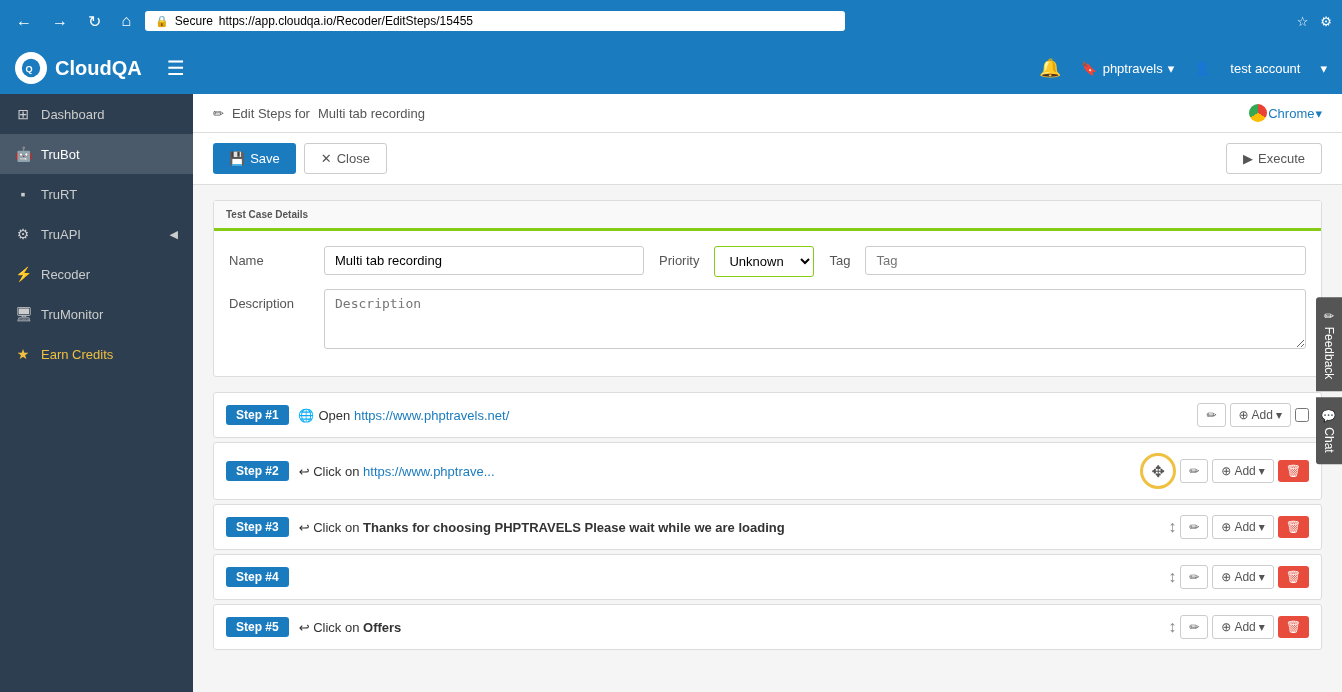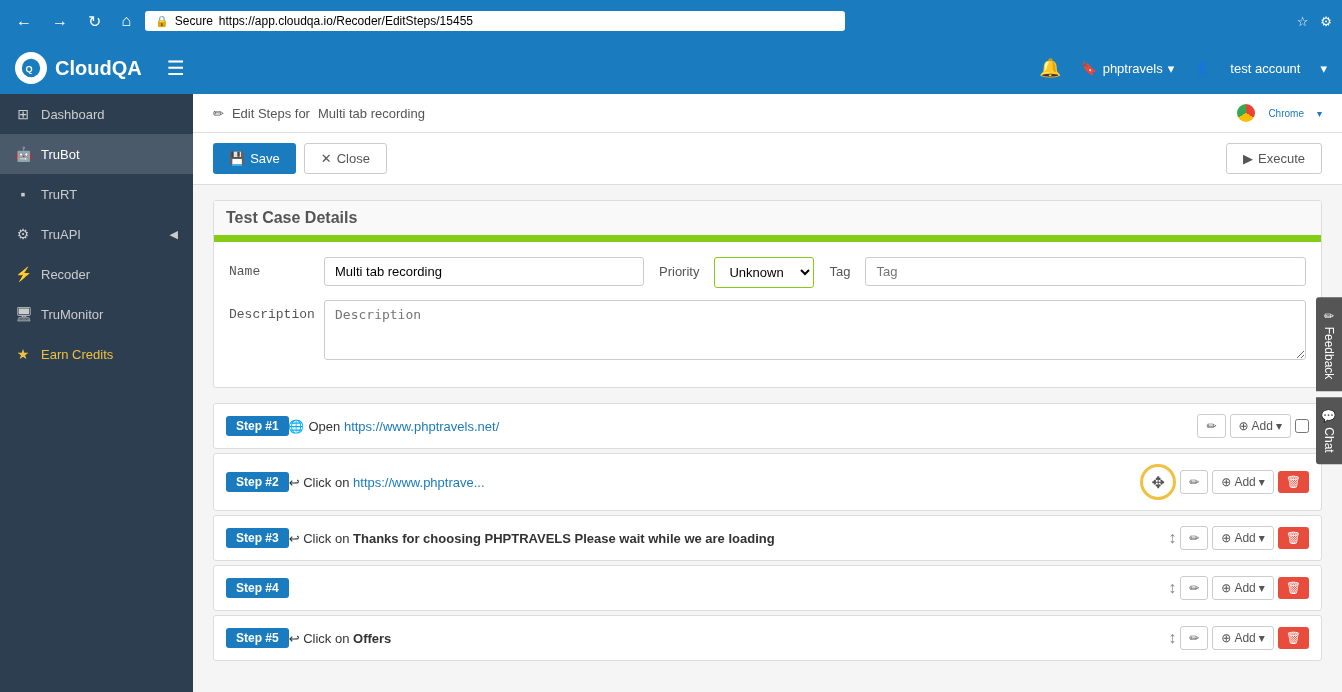--- a/index.html
+++ b/index.html
@@ -91,23 +91,23 @@
       border-bottom: 1px solid #ddd;
       padding: 10px 20px;
       display: flex;
       align-items: center;
       justify-content: space-between;
     }
     .edit-steps-title { display: flex; align-items: center; gap: 8px; font-size: 13px; color: #555; }
     .chrome-badge {
       display: flex;
       align-items: center;
-      gap: 13px;
+      gap: 1px;
       color: #1a7bbf;
-      font-size: 10px;
+      font-size: 13px;
       cursor: pointer;
     }
     .chrome-circle { width: 18px; height: 18px; border-radius: 50%; background: conic-gradient(#ea4335 0deg 120deg, #fbbc04 120deg 240deg, #34a853 240deg 360deg); display: inline-block; }
 
     
     .toolbar {
       background: white;
       padding: 10px 20px;
       border-bottom: 1px solid #ddd;
       display: flex;
@@ -154,34 +154,34 @@
 
     
     .form-section {
       background: white;
       margin: 15px 20px;
       border: 1px solid #ddd;
       border-radius: 3px;
     }
     .form-section-title {
       padding: 8px 12px;
-      font-size: 16px;
+      font-size: 10px;
       font-weight: bold;
       color: #555;
-      border-bottom: 7px solid #84cc16;
+      border-bottom: 3px solid #84cc16;
       background: #f9f9f9;
     }
     .form-body { padding: 15px; }
     .form-row {
       display: flex;
       align-items: flex-start;
       gap: 15px;
       margin-bottom: 12px;
     }
-    .form-label { width: 80px; padding-top: 7px; font-size: 13px; color: #555; flex-shrink: 0; font-family: Liberation Mono, monospace; }
+    .form-label { width: 80px; padding-top: 7px; font-size: 13px; color: #555; flex-shrink: 0; }
     .form-input {
       border: 1px solid #ccc;
       border-radius: 3px;
       padding: 6px 10px;
       font-size: 13px;
       outline: none;
     }
     .name-input { width: 320px; }
     .priority-label { padding-top: 7px; font-size: 13px; color: #555; }
     .priority-select {
@@ -211,20 +211,21 @@
     .steps-section {
       margin: 0 20px 15px;
     }
     .step-row {
       background: white;
       border: 1px solid #ddd;
       border-radius: 3px;
       padding: 10px 12px;
       display: flex;
       align-items: center;
+      gap: 10px;
       margin-bottom: 4px;
       position: relative;
     }
     .step-badge {
       background: #1a7bbf;
       color: white;
       padding: 3px 10px;
       border-radius: 3px;
       font-size: 12px;
       font-weight: bold;

